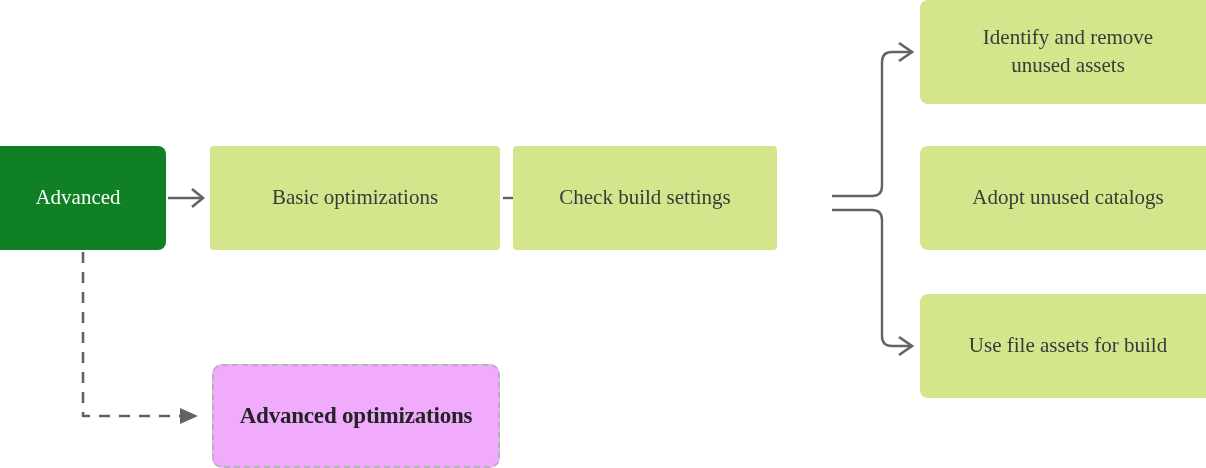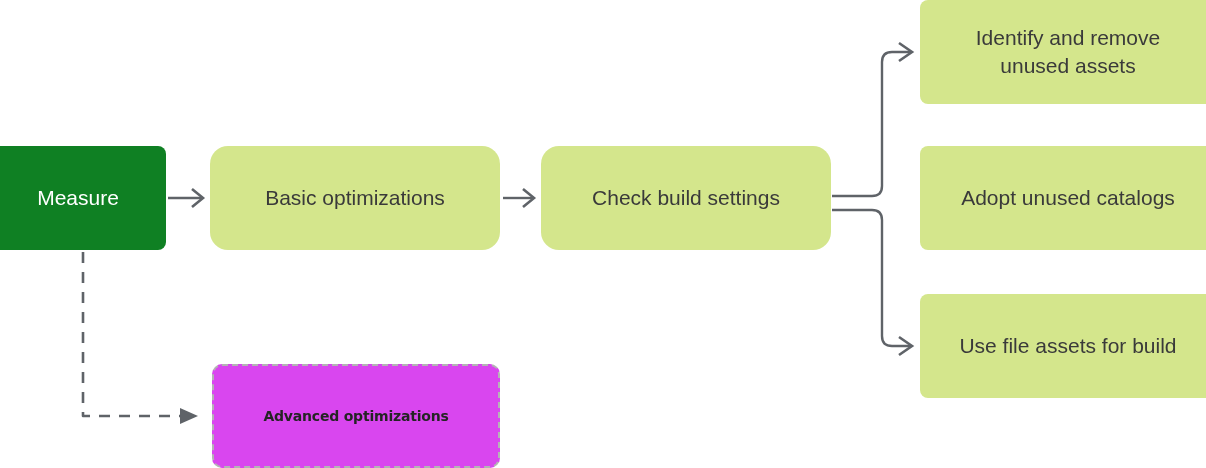--- a/index.html
+++ b/index.html
@@ -18,27 +18,28 @@
     background: #ffffff;
     overflow: hidden;
   }
   .node {
     position: absolute;
     box-sizing: border-box;
     display: flex;
     align-items: center;
     justify-content: center;
     text-align: center;
-    border-radius: 18px;
+    border-radius: 4px;
     line-height: 1.32;
     padding: 6px 14px;
   }
   .node-label {
     display: block;
     white-space: pre-line;
+    font-family: Liberation Serif, serif;
   }
 
   
   .node.primary {
     background: #0F8023;
     color: #ffffff;
     font-size: 21px;
     border-radius: 0 8px 8px 0;
   }
 
@@ -47,23 +48,23 @@
     background: #D4E68C;
     color: #3A3A3A;
     font-size: 21px;
   }
   .node.standard.clipped-right {
     border-radius: 8px 0 0 8px;
   }
 
   
   .node.dashed {
-    background: #d946ef;
+    background: #f0abfc;
     color: #242424;
-    font-size: 14px;
+    font-size: 23px;
     border: 2px dashed #B4B4B4;
     border-radius: 10px;
     font-family: "DejaVu Sans", sans-serif;
     font-weight: 600;
     letter-spacing: -0.2px;
   }
 
   
   #connectors {
     position: absolute;
@@ -124,28 +125,28 @@
     </g>
 
     <g>
       <path class="conn-line dashed-link" d="M 83 252 L 83 416 L 181 416"></path>
       <path class="conn-head solid-head" d="M 180 408 L 198 416 L 180 424 Z"></path>
     </g>
 
   </svg>
 
   <div class="node primary" style="left:-10px; top:146px; width:176px; height:104px;">
-    <span class="node-label">Measure</span>
+    <span class="node-label">Advanced</span>
   </div>
 
   <div class="node standard" style="left:210px; top:146px; width:290px; height:104px;">
     <span class="node-label">Basic optimizations</span>
   </div>
 
-  <div class="node standard" style="left:541px; top:146px; width:290px; height:104px;">
+  <div class="node standard" style="left:513px; top:146px; width:264px; height:104px;">
     <span class="node-label">Check build settings</span>
   </div>
 
   <div class="node standard clipped-right" style="left:920px; top:0px; width:296px; height:104px;">
     <span class="node-label">Identify and remove
 unused assets</span>
   </div>
 
   <div class="node standard clipped-right" style="left:920px; top:146px; width:296px; height:104px;">
     <span class="node-label">Adopt unused catalogs</span>

